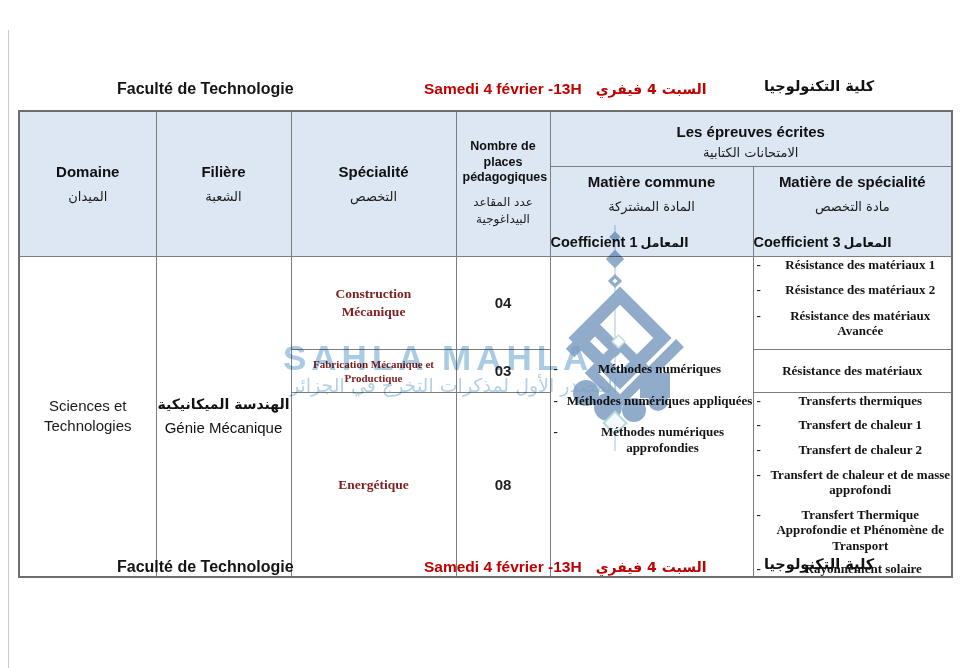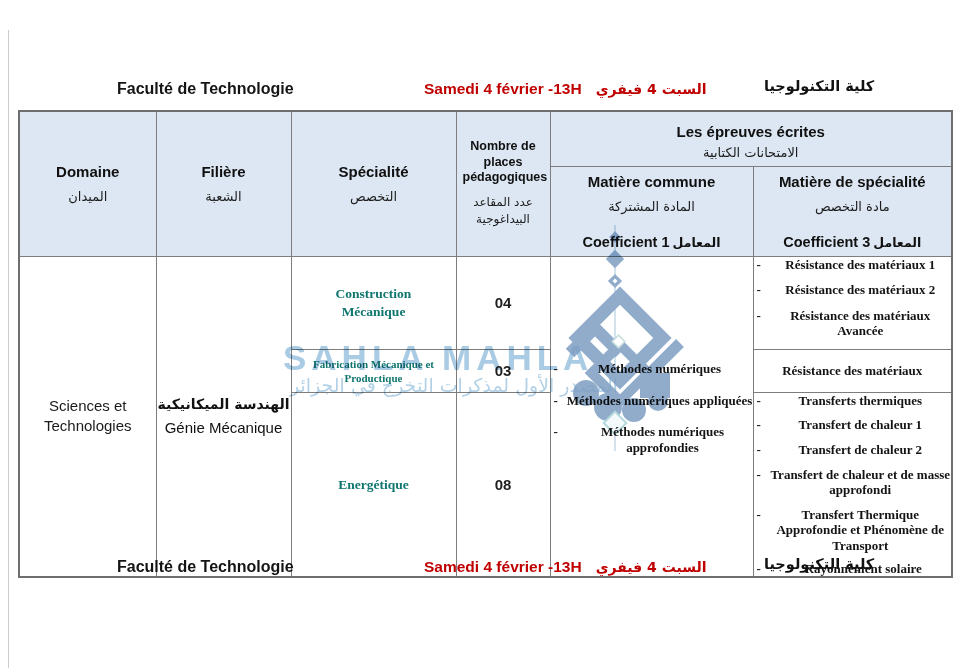--- a/index.html
+++ b/index.html
@@ -21,29 +21,29 @@
   table.main td{border:1.6px solid #7d7d7d;padding:0;vertical-align:middle;text-align:center;}
   table.main{border:2px solid #6e6e6e;}
   td.hcell{background:#dce7f3;}
   .h-fr{font-size:15px;font-weight:bold;color:#101010;}
   .h-ar{font-size:13px;font-family:"DejaVu Sans",sans-serif;direction:rtl;color:#1c1c1c;margin-top:9px;}
   td.places-h .h-fr{font-size:12.5px;line-height:1.25;padding:0 6px;}
   td.places-h .h-ar{font-size:12px;line-height:1.45;margin-top:8px;padding:0 10px;}
   td.epreuves-h{vertical-align:top;}
   td.epreuves-h .h-fr{margin-top:5px;}
   td.epreuves-h .h-ar{margin-top:5px;}
-  .coeff-row{margin-top:20px;display:flex;justify-content:center;align-items:baseline;gap:3px;}
+  .coeff-row{margin-top:20px;display:flex;align-items:baseline;gap:3px;}
   .coeff-fr{font-size:14.5px;font-weight:bold;}
   .coeff-ar{font-size:12.5px;font-weight:bold;font-family:"DejaVu Sans",sans-serif;direction:rtl;}
 
   .domaine-body{font-size:15px;color:#1a1a1a;line-height:1.35;}
   .filiere-ar{font-size:14px;font-weight:bold;font-family:"DejaVu Sans",sans-serif;direction:rtl;}
   .filiere-fr{font-size:15px;margin-top:7px;}
   .spec-name{font-family:"Liberation Serif",serif;font-weight:bold;font-size:13.5px;
-             padding:0 14px;line-height:1.3;color:#0f766e;}
+             padding:0 14px;line-height:1.3;color:#7f1d1d;}
   .places-num{font-size:15px;font-weight:bold;color:#1f1f1f;}
 
   td.commune-body{vertical-align:top;text-align:left;padding:126px 4px 0 12px;}
   td.sect{vertical-align:top;text-align:left;padding:5px 6px 0 10px;}
   td.sect-center{vertical-align:top;text-align:center;padding-top:5px;}
   .ser{font-family:"Liberation Serif",serif;font-weight:600;font-size:13px;color:#141414;}
   .dash-item{position:relative;padding-left:16px;margin-bottom:10px;line-height:1.2;}
   .dash-item::before{content:"-";position:absolute;left:3px;top:0;}
   td.commune-body .dash-item{margin-bottom:16px;}
   td.commune-body .dash-item.indent{padding-left:22px;}

